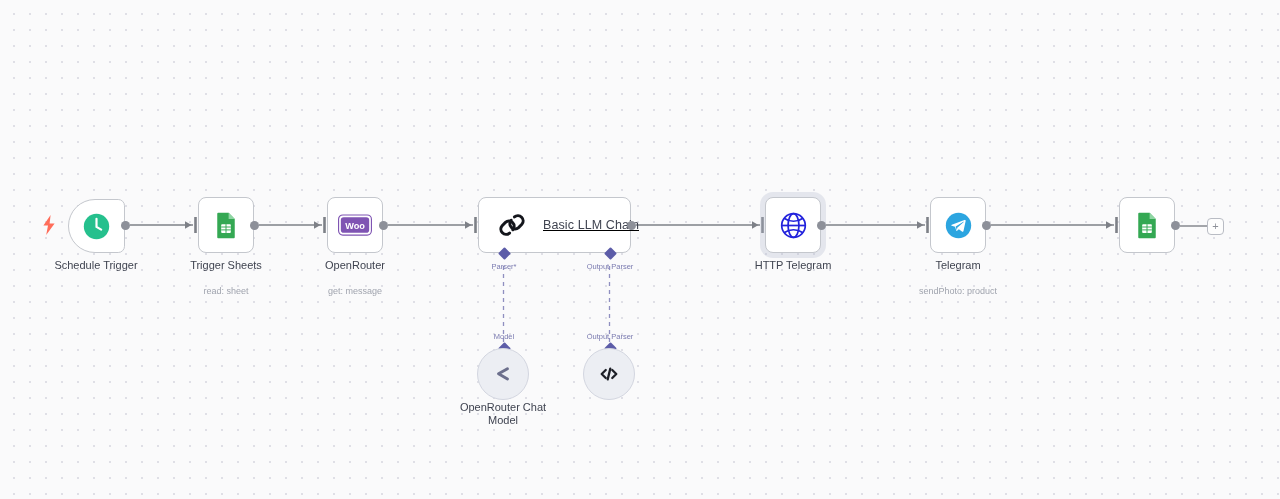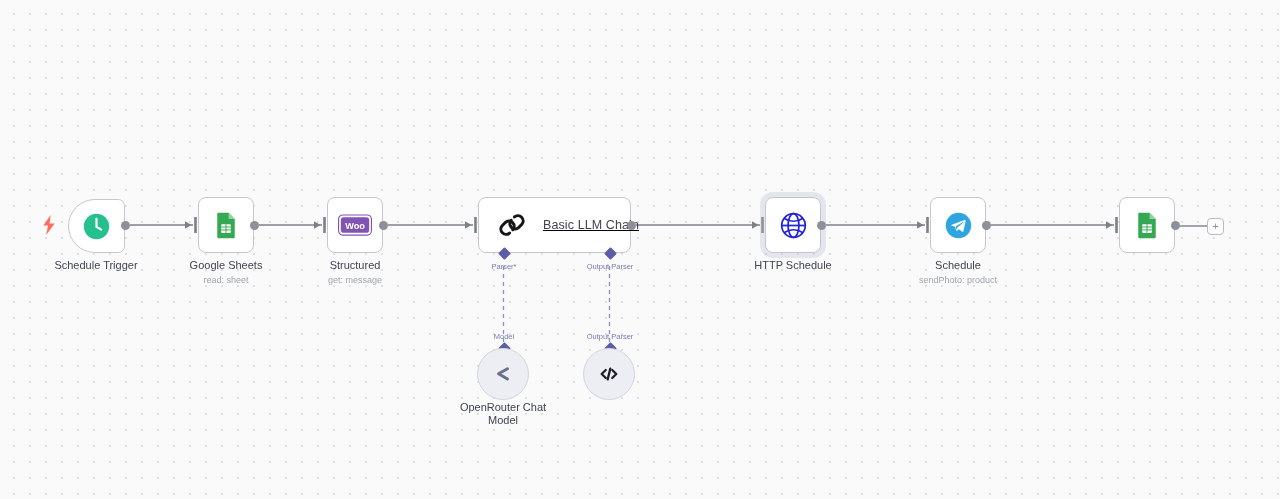--- a/index.html
+++ b/index.html
@@ -84,21 +84,21 @@
     font-size: 11px;
     color: #3f4350;
     font-weight: 400;
     white-space: nowrap;
   }
   .caption .nm.wrap { white-space: normal; text-align: center; }
   .caption .sub {
     display: block;
     font-size: 9px;
     color: #a0a4ae;
-    margin-top: 3px;
+    margin-top: 14px;
     white-space: nowrap;
   }
 
   
   .port-out {
     position: absolute;
     width: 9px;
     height: 9px;
     border-radius: 50%;
     background: #8d9099;
@@ -205,36 +205,36 @@
         <rect x="10.5" y="15" width="11" height="10" rx="1" fill="#ffffff"></rect>
         <g stroke="#34a853" stroke-width="1.1">
           <line x1="10.5" y1="18.3" x2="21.5" y2="18.3"></line>
           <line x1="10.5" y1="21.6" x2="21.5" y2="21.6"></line>
           <line x1="16" y1="15" x2="16" y2="25"></line>
         </g>
       </svg>
     </span>
   </div>
   <div class="caption" style="left:146px; top:259px; width:160px;">
-    <span class="nm">Google Sheets</span>
+    <span class="nm">Trigger Sheets</span>
     <span class="sub">read: sheet</span>
   </div>
   <span class="port-out" style="left:250px; top:220.5px;"></span>
 
   <div class="node" style="left:327px; top:197px; width:56px; height:56px;">
     <span>
       <svg width="34" height="22" viewBox="0 0 48 30" class="ico" xmlns="http://www.w3.org/2000/svg">
         <rect x="0.8" y="0.8" width="46.4" height="28.4" rx="6" fill="#ffffff" stroke="#7f54b3" stroke-width="1.6"></rect>
         <rect x="4" y="4" width="40" height="22" rx="4" fill="#7f54b3"></rect>
         <text x="24" y="20.5" font-family="'Liberation Sans', sans-serif" font-size="13" font-weight="bold" fill="#ffffff" text-anchor="middle">Woo</text>
       </svg>
     </span>
   </div>
   <div class="caption" style="left:275px; top:259px; width:160px;">
-    <span class="nm">Structured</span>
+    <span class="nm">OpenRouter</span>
     <span class="sub">get: message</span>
   </div>
   <span class="port-out" style="left:379px; top:220.5px;"></span>
 
   <div class="node wide" style="left:478px; top:197px; width:153px; height:56px;">
     <span>
       <svg width="30" height="30" viewBox="0 0 32 32" class="ico" xmlns="http://www.w3.org/2000/svg">
         <g fill="none" stroke="#14161c" stroke-width="3.2" stroke-linecap="round">
           <path d="M18.6 7.4 a5.6 5.6 0 0 1 7.9 7.9 l-3.5 3.5 a5.6 5.6 0 0 1 -7.9 -7.9"></path>
           <path d="M13.4 24.6 a5.6 5.6 0 0 1 -7.9 -7.9 l3.5 -3.5 a5.6 5.6 0 0 1 7.9 7.9"></path>
@@ -258,35 +258,35 @@
           <circle cx="16" cy="16" r="13"></circle>
           <ellipse cx="16" cy="16" rx="6" ry="13"></ellipse>
           <line x1="3" y1="16" x2="29" y2="16"></line>
           <path d="M5.6 8 a18 18 0 0 0 20.8 0"></path>
           <path d="M5.6 24 a18 18 0 0 1 20.8 0"></path>
         </g>
       </svg>
     </span>
   </div>
   <div class="caption" style="left:713px; top:259px; width:160px;">
-    <span class="nm">HTTP Schedule</span>
+    <span class="nm">HTTP Telegram</span>
   </div>
   <span class="port-out" style="left:817px; top:220.5px;"></span>
 
   <div class="node" style="left:930px; top:197px; width:56px; height:56px;">
     <span>
       <svg width="29" height="29" viewBox="0 0 32 32" class="ico" xmlns="http://www.w3.org/2000/svg">
         <circle cx="16" cy="16" r="14" fill="#2ca5e0"></circle>
         <path d="M23.3 9.6 L8.6 15.3 c-.8.3-.8.8 -.1 1 l3.7 1.1 1.4 4.3 c.2.5.4.6 .8.2 l2-1.9 3.8 2.8 c.7.4 1.1.2 1.3-.6 l2.4-11.2 c.2-.9-.3-1.3-1-1 z
                  M12.9 17.2 l8.4-5.3 c.4-.2.7-.1.5.2 l-7.2 6.5 -.3 3 z" fill="#ffffff"></path>
       </svg>
     </span>
   </div>
   <div class="caption" style="left:878px; top:259px; width:160px;">
-    <span class="nm">Schedule</span>
+    <span class="nm">Telegram</span>
     <span class="sub">sendPhoto: product</span>
   </div>
   <span class="port-out" style="left:982px; top:220.5px;"></span>
 
   <div class="node" style="left:1119px; top:197px; width:56px; height:56px;">
     <span>
       <svg width="28" height="28" viewBox="0 0 32 32" class="ico" xmlns="http://www.w3.org/2000/svg">
         <path d="M7 2 h12 l7 7 v21 a1 1 0 0 1 -1 1 H7 a1 1 0 0 1 -1 -1 V3 a1 1 0 0 1 1 -1 z" fill="#34a853"></path>
         <path d="M19 2 l7 7 h-7 z" fill="#8fd6a4"></path>
         <rect x="10.5" y="15" width="11" height="10" rx="1" fill="#ffffff"></rect>

